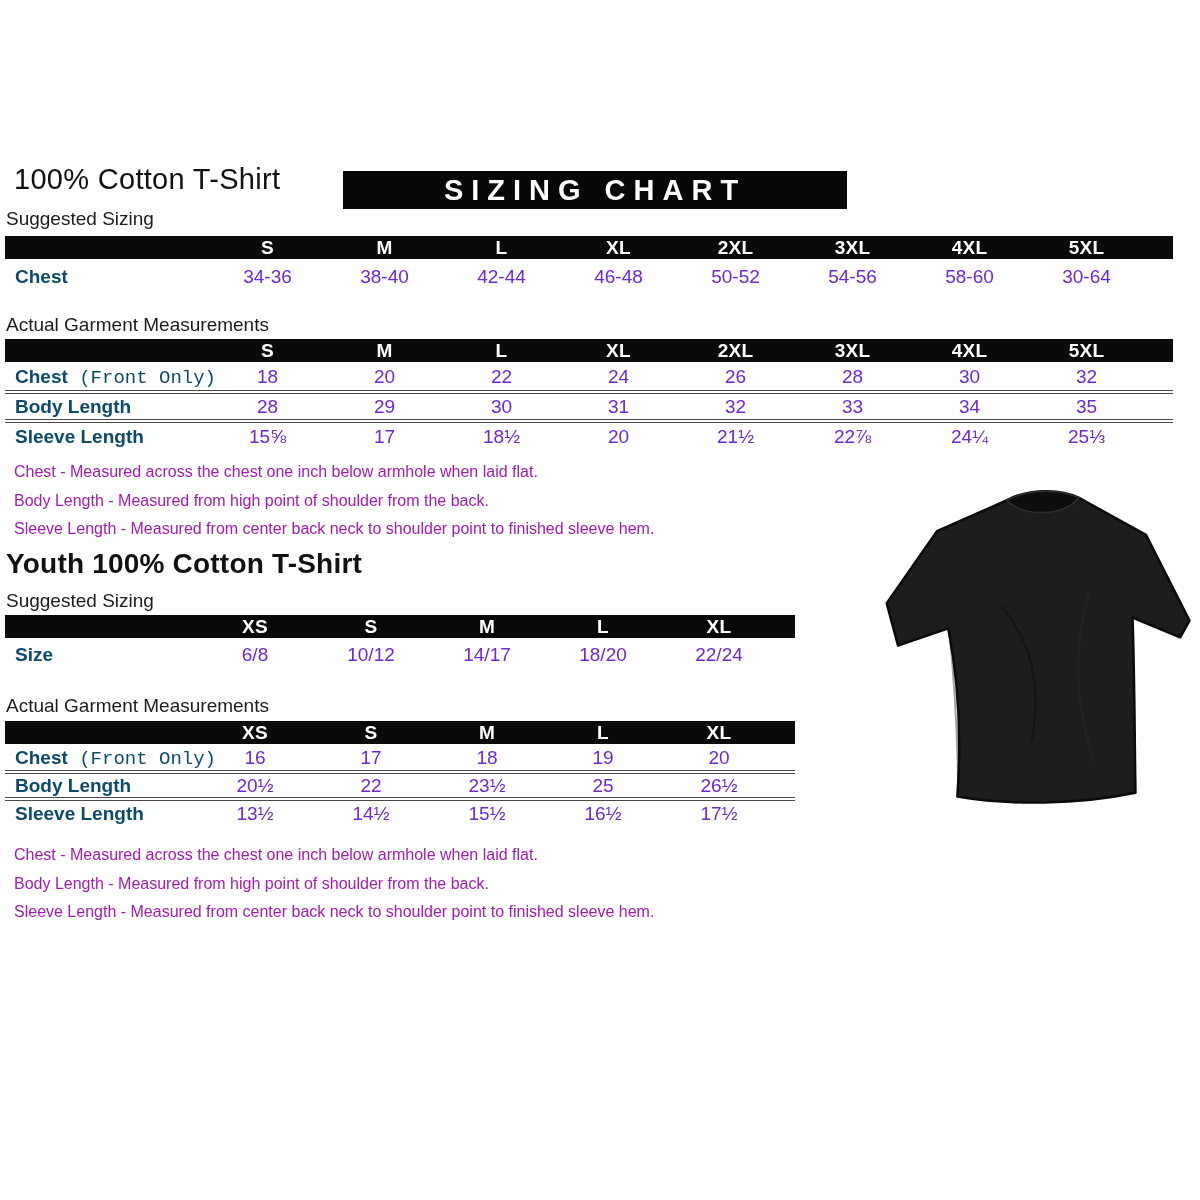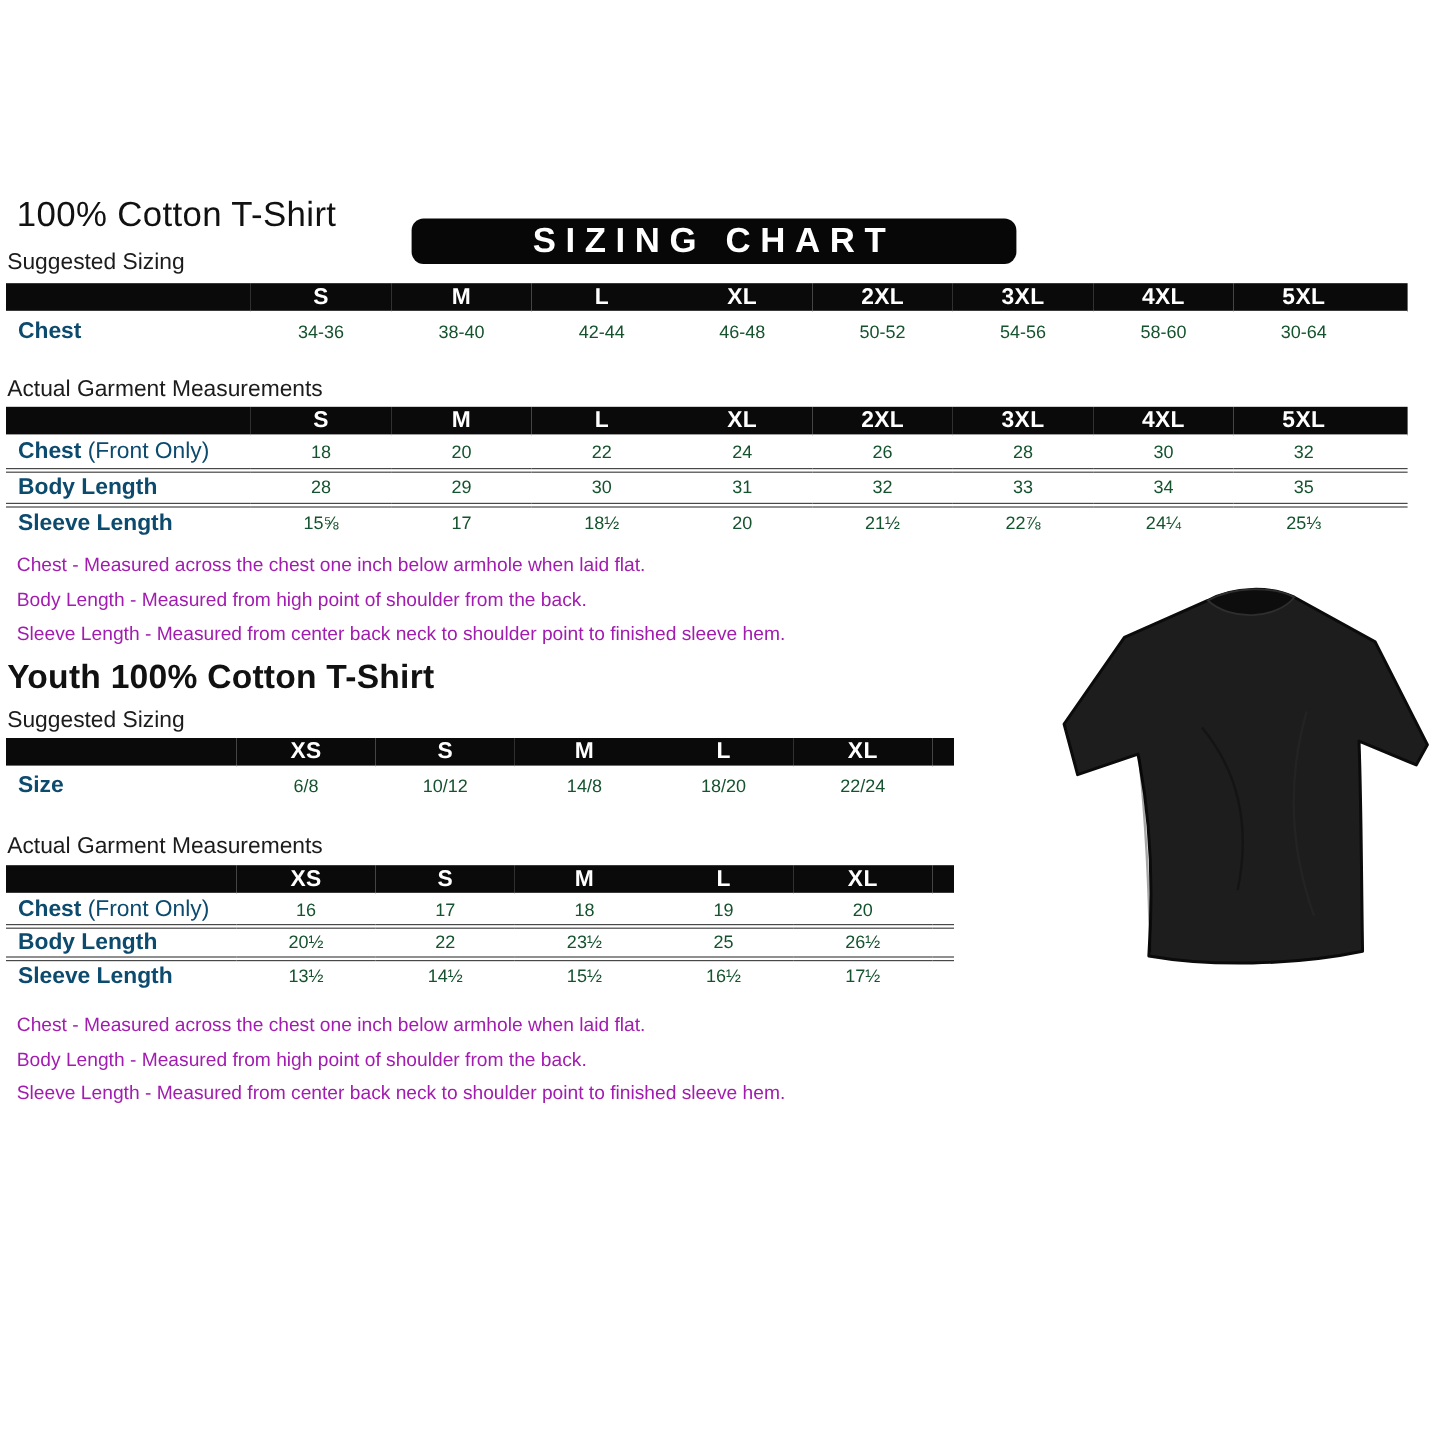--- a/index.html
+++ b/index.html
@@ -6,23 +6,23 @@
   body{
     width:1200px;height:1200px;position:relative;background:#ffffff;
     font-family:"Liberation Sans", sans-serif;color:#111;overflow:hidden;
   }
   .abs{position:absolute;}
 
   
   .adult-title{left:14px;top:163px;font-size:29px;font-weight:400;letter-spacing:.3px;}
   .youth-title{left:6px;top:548px;font-size:28px;font-weight:700;letter-spacing:.2px;}
   .banner{
-    left:343px;top:182px;width:504px;height:38px;background:#070707;
+    left:343px;top:171px;width:504px;height:38px;background:#070707;
     color:#fff;font-weight:700;font-size:29px;letter-spacing:8px;
-    text-align:center;line-height:39px;border-radius:10px;
+    text-align:center;line-height:39px;
   }
   .section-label{font-size:19px;color:#1c1c1c;text-align:right;}
   #suggested-label-adult{left:6px;top:208px;}
   #agm-label-adult{left:6px;top:314px;}
   #suggested-label-youth{left:6px;top:590px;}
   #agm-label-youth{left:6px;top:695px;}
 
   
   table{border-collapse:collapse;table-layout:fixed;position:absolute;left:5px;}
   #adult-suggested{top:236px;width:1168px;}
@@ -32,22 +32,22 @@
   .adult col.c-label{width:204px;} .adult col.c-data{width:117px;} .adult col.c-spacer{width:auto;}
   .youth col.c-label{width:192px;} .youth col.c-data{width:116px;} .youth col.c-spacer{width:auto;}
   th,td{padding:0;}
   thead th{
     background:#0a0a0a;color:#fff;font-size:19px;font-weight:700;height:23px;
     border-bottom:2px solid #ffffff;text-align:center;vertical-align:middle;letter-spacing:.3px;
   }
   tbody tr:first-child th, tbody tr:first-child td{border-top:2px solid #191919;}
   tbody tr + tr th, tbody tr + tr td{border-top:4px double #484848;}
   tbody th.rowlabel{text-align:left;padding-left:10px;font-weight:700;font-size:19px;color:#0c4a6e;white-space:nowrap;}
-  tbody th.rowlabel .sfx{font-weight:400;}
-  tbody td{text-align:center;font-size:15px;color:#14532d;}
+  tbody th.rowlabel .sfx{font-weight:400;font-family:Liberation Mono, monospace;}
+  tbody td{text-align:center;font-size:19px;color:#6d28d9;}
   #adult-suggested tbody tr{height:33px;}
   #adult-actual tbody tr{height:29px;}
   #youth-suggested tbody tr{height:31px;}
   #youth-actual tbody tr{height:27px;}
 
   
   .notes{font-size:16px;line-height:28.5px;color:#a21caf;}
   #notes-adult{left:14px;top:458px;}
   #notes-youth{left:14px;top:841px;}
 
@@ -200,21 +200,21 @@
         <th>L</th>
         <th>XL</th>
         <th></th>
       </tr>
     </thead>
     <tbody>
       <tr>
         <th class="rowlabel"><span>Size</span></th>
         <td>6/8</td>
         <td>10/12</td>
-        <td>14/8</td>
+        <td>14/17</td>
         <td>18/20</td>
         <td>22/24</td>
         <td></td>
       </tr>
     </tbody>
   </table>
 
 <div class="abs section-label" id="agm-label-youth">Actual Garment Measurements</div>
 <table id="youth-actual" class="youth">
     <colgroup>

